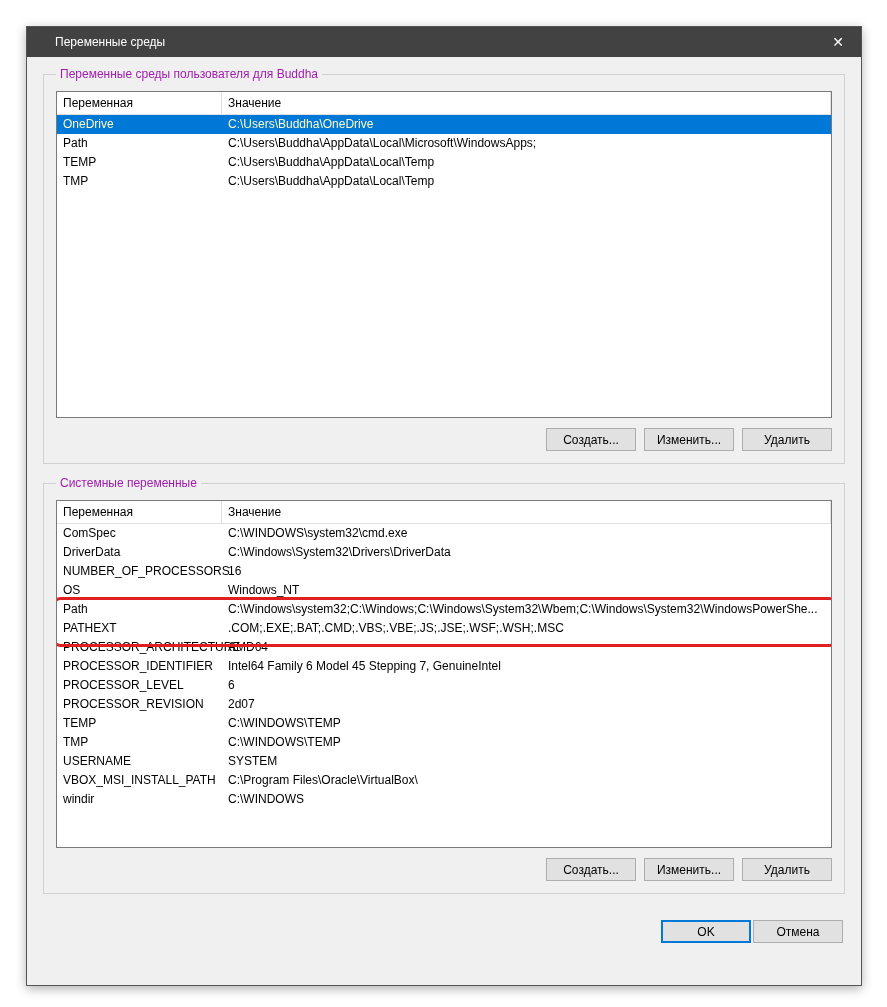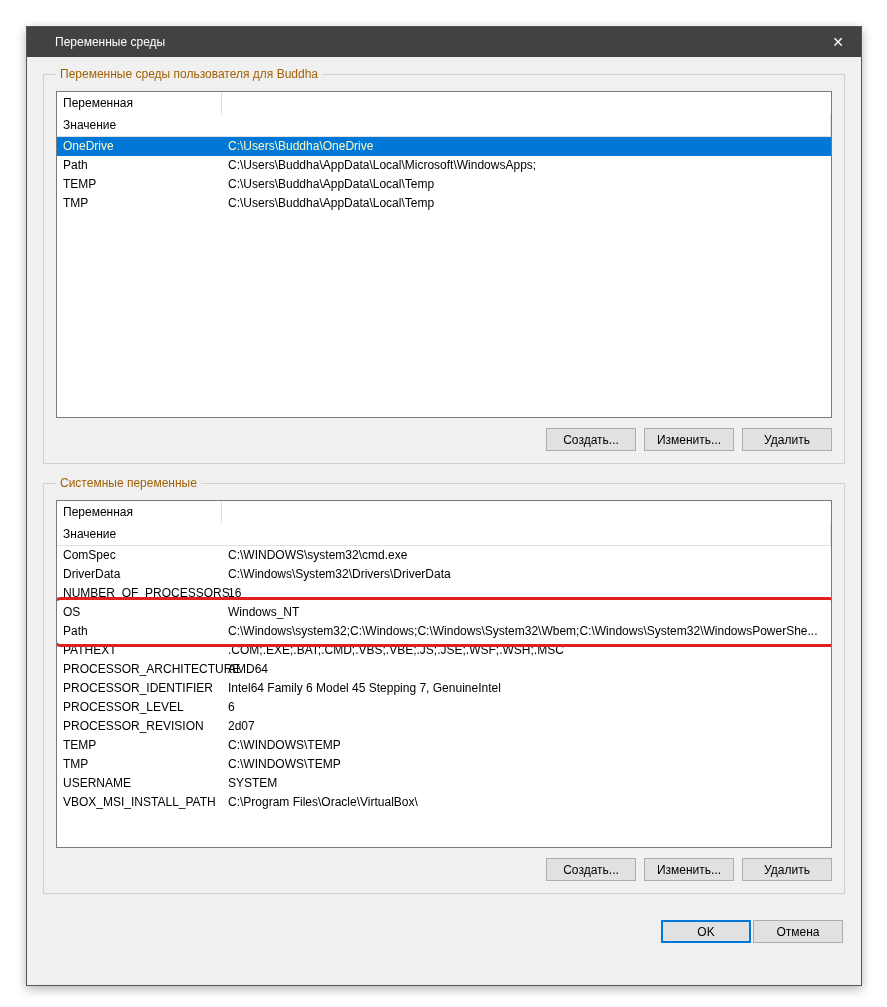--- a/index.html
+++ b/index.html
@@ -3,25 +3,25 @@
 <meta charset="utf-8">
 <style>
 * { margin: 0; padding: 0; box-sizing: border-box; font-family: "Segoe UI", Tahoma, sans-serif; }
 body { background: #fff; width: 887px; height: 1007px; overflow: hidden; }
 .dialog { position: absolute; left: 26px; top: 26px; width: 836px; height: 960px; border: 1px solid #555; background: #f0f0f0; box-shadow: 0 3px 10px rgba(0,0,0,0.3); }
 .titlebar { height: 30px; background: #424242; color: #fff; display: flex; align-items: center; padding-left: 12px; font-size: 12px; }
 .titlebar-title { flex: 1; margin-left: 16px; }
 .close-btn { width: 46px; height: 30px; display: flex; align-items: center; justify-content: center; color: #fff; font-size: 14px; cursor: pointer; }
 .content { padding: 10px 16px; }
 fieldset { border: 1px solid #d0d0d0; margin-bottom: 12px; padding: 10px 12px 12px 12px; }
-legend { font-size: 12px; padding: 0 4px; color: #a16207; }
+legend { font-size: 12px; padding: 0 4px; color: #a21caf; }
 .listbox { background: #fff; border: 1px solid #7a7a7a; width: 100%; overflow: hidden; position: relative; }
 .listbox.user { height: 327px; }
 .listbox.system { height: 348px; }
-.list-header { display: flex; border-bottom: 1px solid #e0e0e0; flex-direction: column; }
+.list-header { display: flex; border-bottom: 1px solid #e0e0e0; }
 .list-header div { font-size: 12px; padding: 4px 6px; border-right: 1px solid #e0e0e0; }
 .col-name { width: 165px; flex-shrink: 0; }
 .col-value { flex: 1; overflow: hidden; white-space: nowrap; text-overflow: ellipsis; }
 .list-rows { }
 .list-row { display: flex; font-size: 12px; line-height: 19px; }
 .list-row div { padding: 0 6px; }
 .list-row.selected { background: #0078d7; color: #fef9c3; }
 .highlight-box { position: absolute; border: 3px solid #e02020; border-radius: 10px; pointer-events: none; }
 .btn-row { display: flex; justify-content: flex-end; gap: 8px; margin-top: 10px; }
 .btn { min-width: 90px; height: 23px; font-size: 12px; background: #e1e1e1; border: 1px solid #adadad; cursor: pointer; padding: 0 0; }
@@ -130,20 +130,24 @@
               <div class="col-value">C:\WINDOWS\TEMP</div>
             </div>
             <div class="list-row">
               <div class="col-name">USERNAME</div>
               <div class="col-value">SYSTEM</div>
             </div>
             <div class="list-row">
               <div class="col-name">VBOX_MSI_INSTALL_PATH</div>
               <div class="col-value">C:\Program Files\Oracle\VirtualBox\</div>
             </div>
+            <div class="list-row">
+              <div class="col-name">windir</div>
+              <div class="col-value">C:\WINDOWS</div>
+            </div>
           </div>
         <div class="highlight-box" style="left:-6px; top:96px; width:788px; height:50px;"></div>
       </div>
       <div class="btn-row">
         <button class="btn">Создать...</button>
         <button class="btn">Изменить...</button>
         <button class="btn">Удалить</button>
       </div>
     </fieldset>
 

